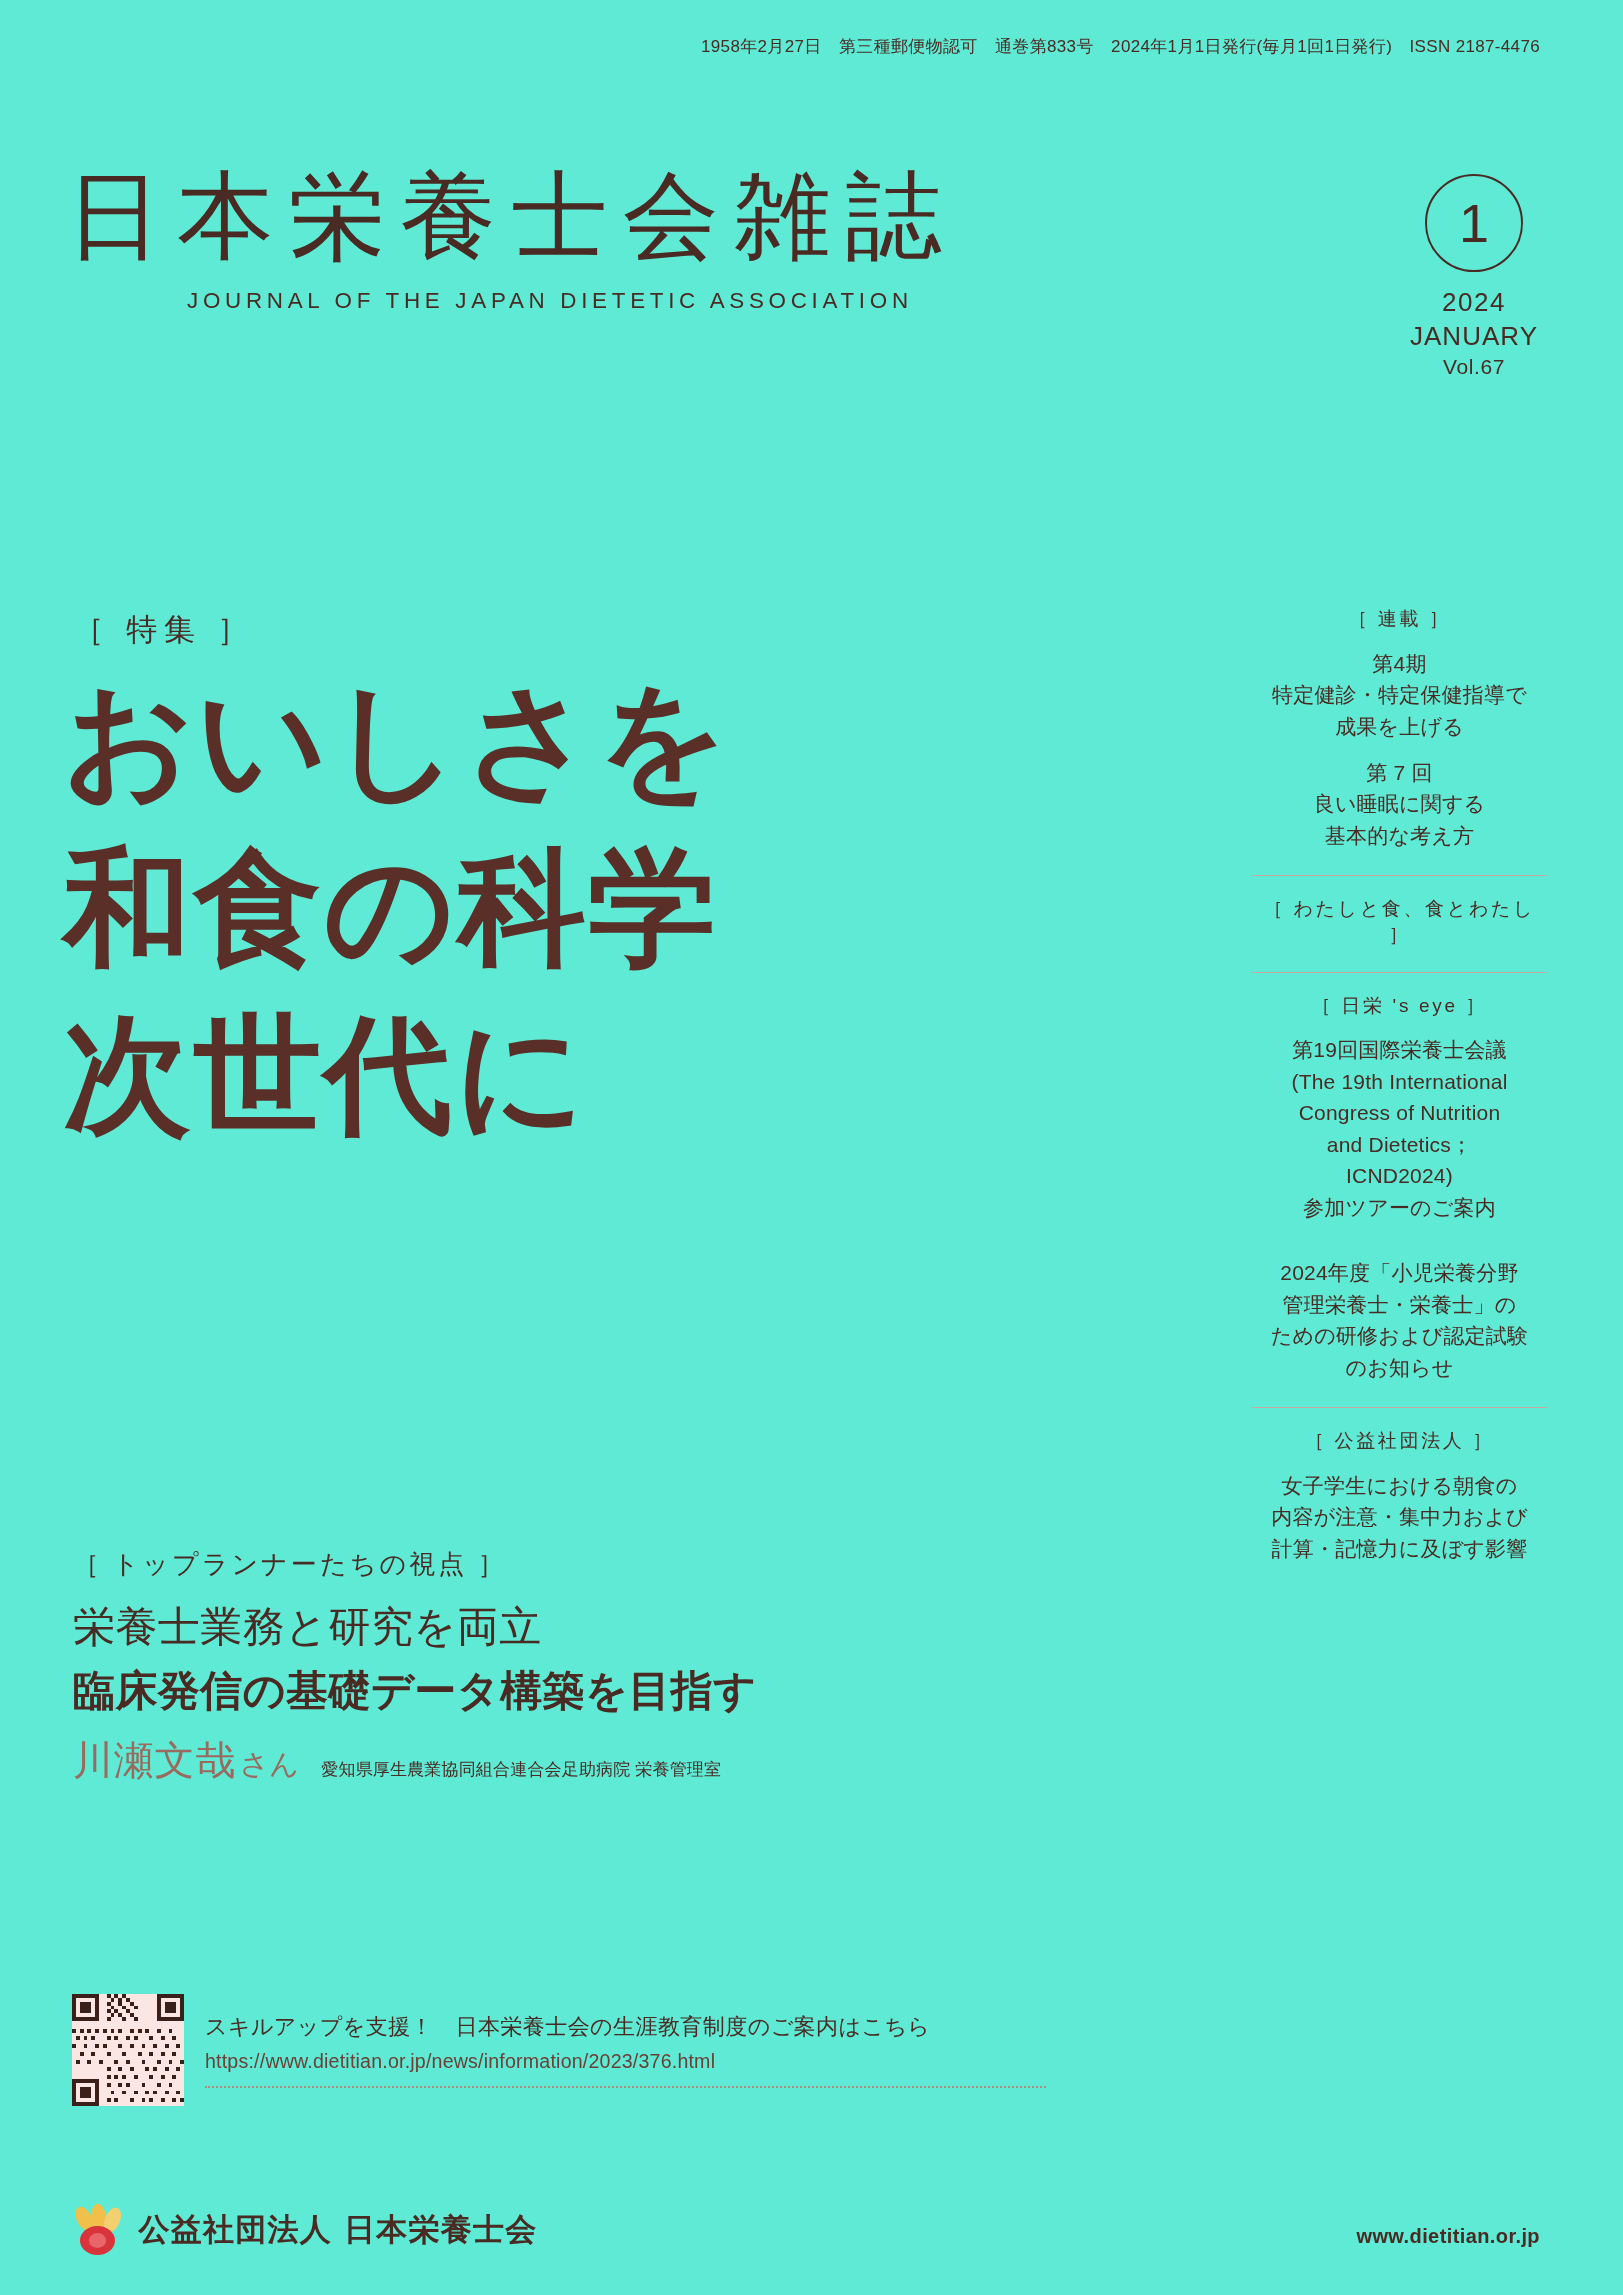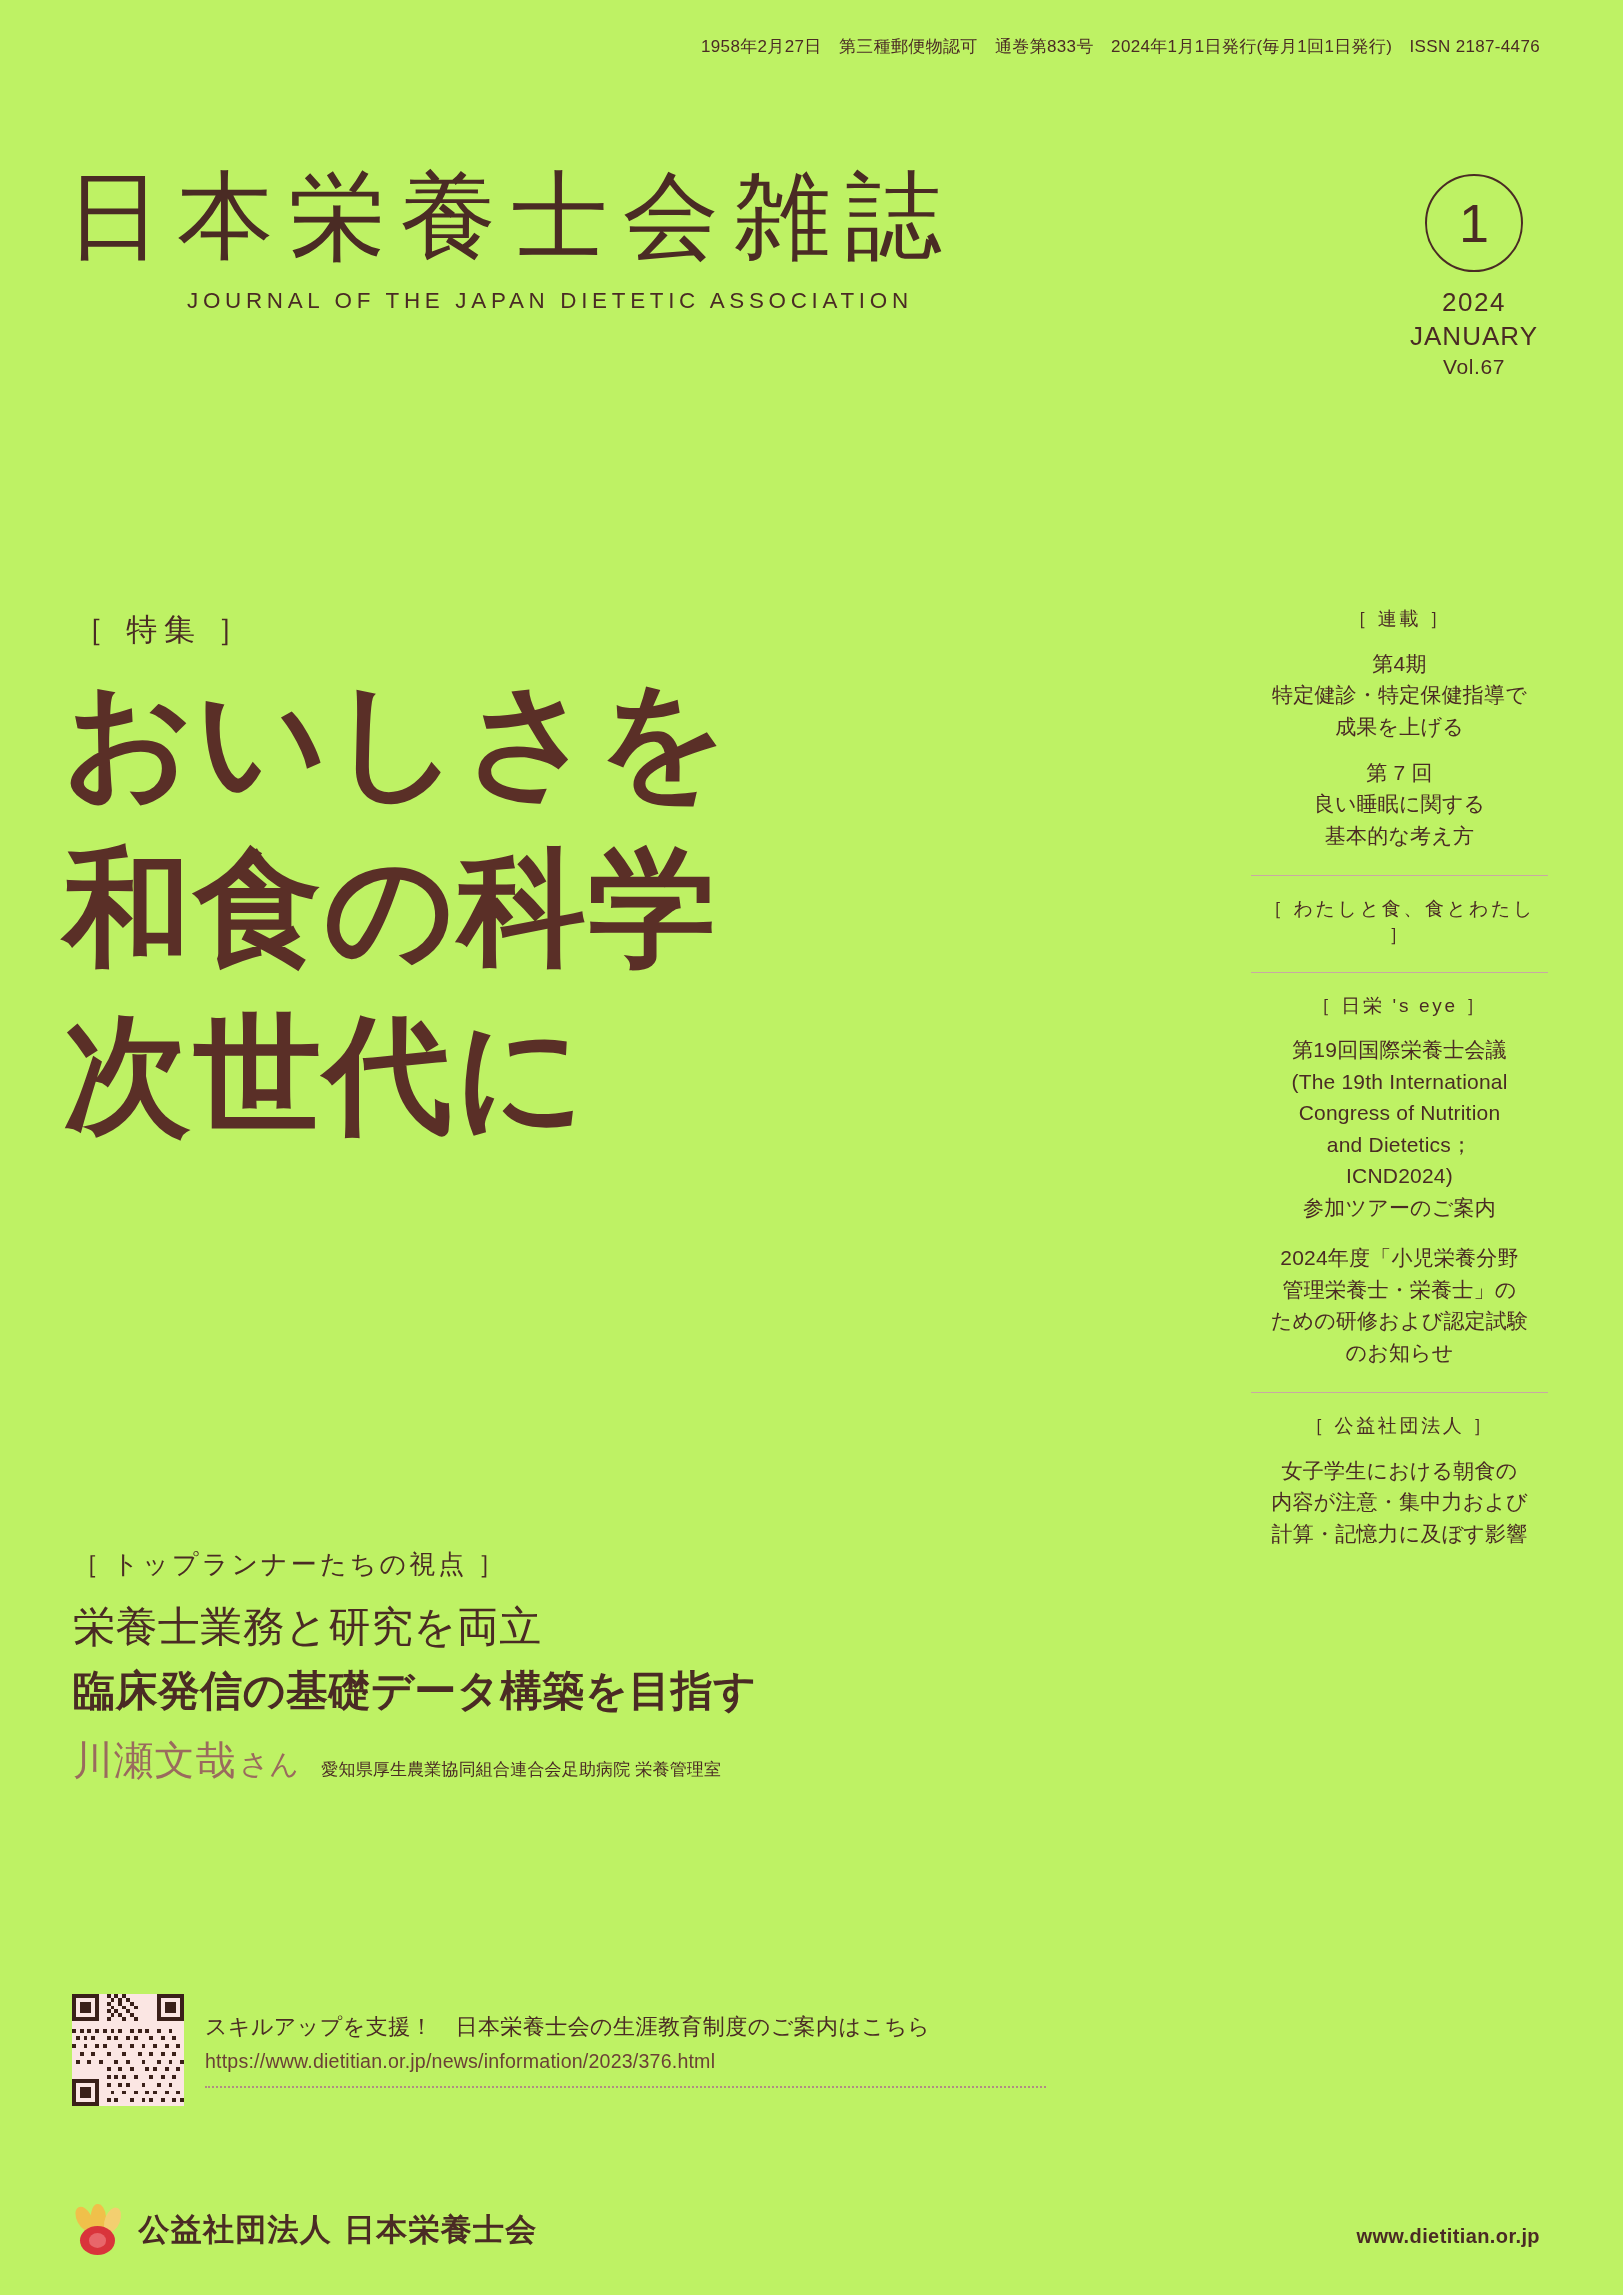--- a/index.html
+++ b/index.html
@@ -4,21 +4,21 @@
 <style>
   html,body{margin:0;padding:0;}
   body{
     width:1623px;height:2295px;
     background:#fbe6e3;
     font-family:"Liberation Sans","DejaVu Sans",sans-serif;
     color:#4a2b24;
     position:relative;
     overflow:hidden;
   }
-  .page{position:relative;width:1623px;height:2295px;background:#bef264;}
+  .page{position:relative;width:1623px;height:2295px;background:#5eead4;}
 
   
   .legal{
     position:absolute;top:35px;right:83px;
     font-size:17px;letter-spacing:0.02em;color:#4a2b24;
     white-space:nowrap;
   }
 
   
   .masthead{position:absolute;left:66px;top:168px;}
@@ -73,21 +73,21 @@
     font-size:40px;color:#9a6a5e;letter-spacing:0.02em;
     font-family:"DejaVu Serif","Liberation Serif",serif;
   }
   .runner-san{font-size:29px;color:#9a6a5e;margin-left:3.4px;padding-bottom:3.4px;}
   .runner-affil{font-size:17px;color:#4a2b24;margin-left:22.4px;padding-bottom:7.9px;letter-spacing:0.01em;}
 
   
   .rightcol{position:absolute;left:1251px;top:606px;width:297px;text-align:center;}
   .rc-head{font-size:19px;letter-spacing:0.14em;color:#4a2b24;margin-bottom:15.7px;}
   .rc-line{font-size:21px;line-height:1.5;color:#4a2b24;letter-spacing:0.01em;}
-  .rc-sub{margin-top:19px;}
+  .rc-sub{margin-top:34px;}
   .rc-block{margin-bottom:14.6px;}
   .rc-rule{height:1.1px;background:#c9a9a3;margin:23.6px 0 20px 0;}
 
   
   .qrwrap{position:absolute;left:72px;top:1994px;display:flex;align-items:center;}
   .qr{width:112px;height:112px;}
   .qr-text{margin-left:21px;}
   .qr-l1{font-size:22px;letter-spacing:0.02em;color:#4a2b24;}
   .qr-l2{margin-top:7.9px;font-size:19.6px;color:#6b4036;letter-spacing:0.01em;}
   .dots{

